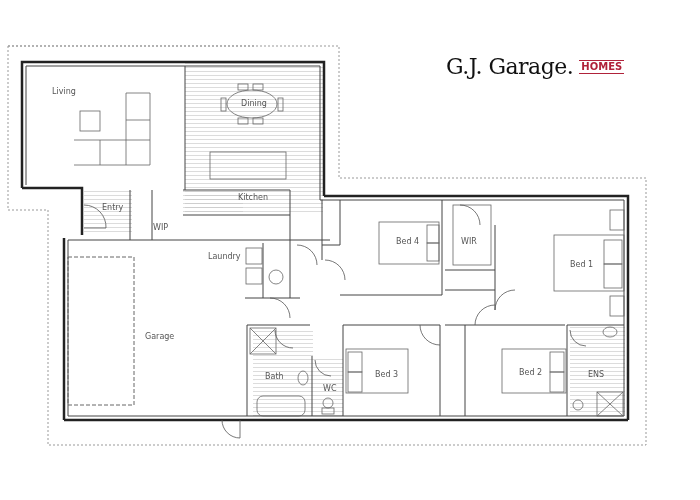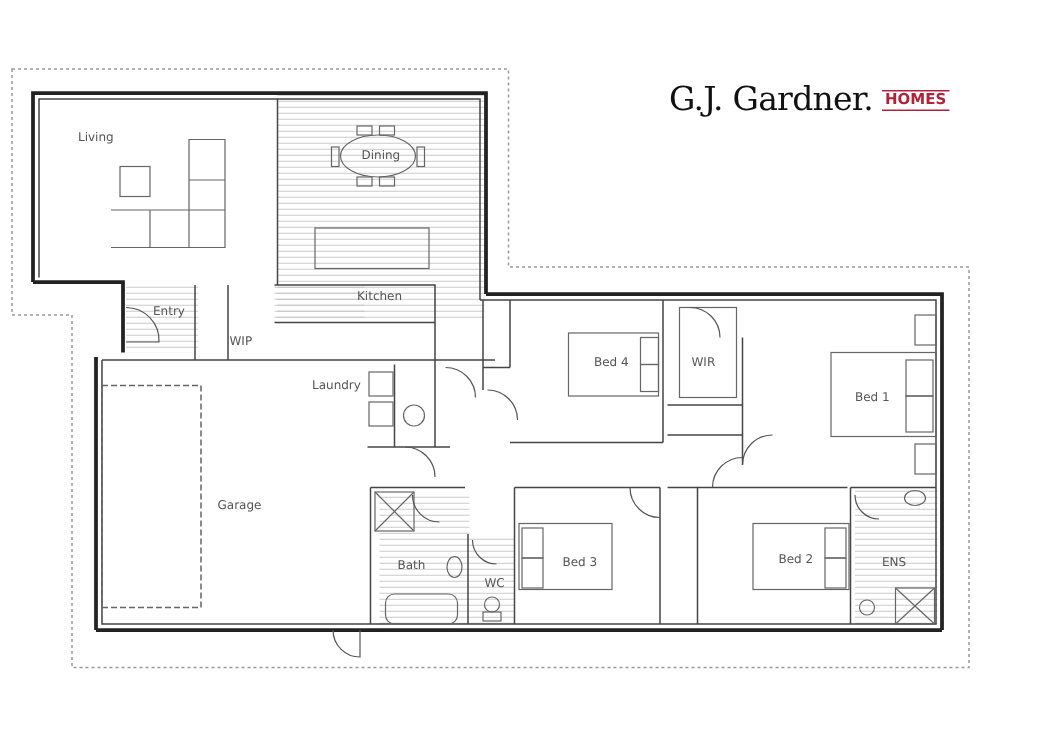--- a/index.html
+++ b/index.html
@@ -162,15 +162,15 @@
   <text class="room-label" x="323" y="391">WC</text>
   <text class="room-label" x="375" y="377">Bed 3</text>
   <text class="room-label" x="396" y="244">Bed 4</text>
   <text class="room-label" x="461" y="244">WIR</text>
   <text class="room-label" x="570" y="267">Bed 1</text>
   <text class="room-label" x="519" y="375">Bed 2</text>
   <text class="room-label" x="588" y="377">ENS</text>
 </svg>
 
 <div class="logo">
-  <span class="logo-name">G.J. Gardner.</span>
+  <span class="logo-name">G.J. Garage.</span>
   <span class="logo-homes">HOMES</span>
 </div>
 
 </body></html>

